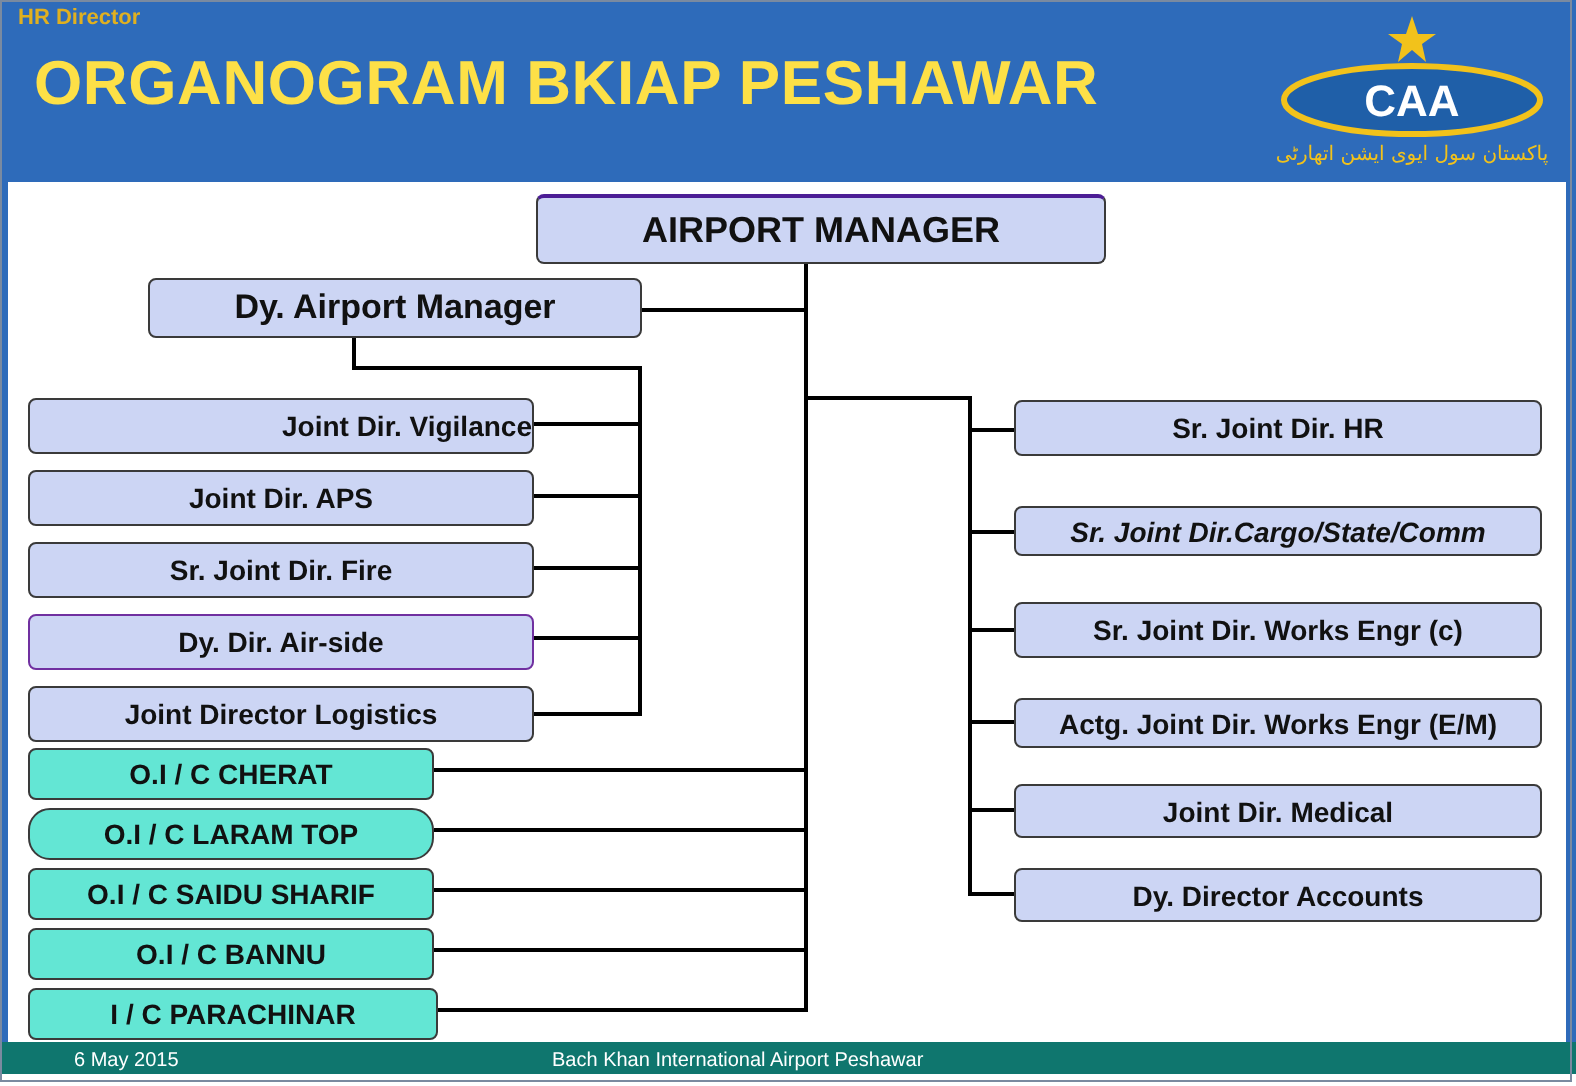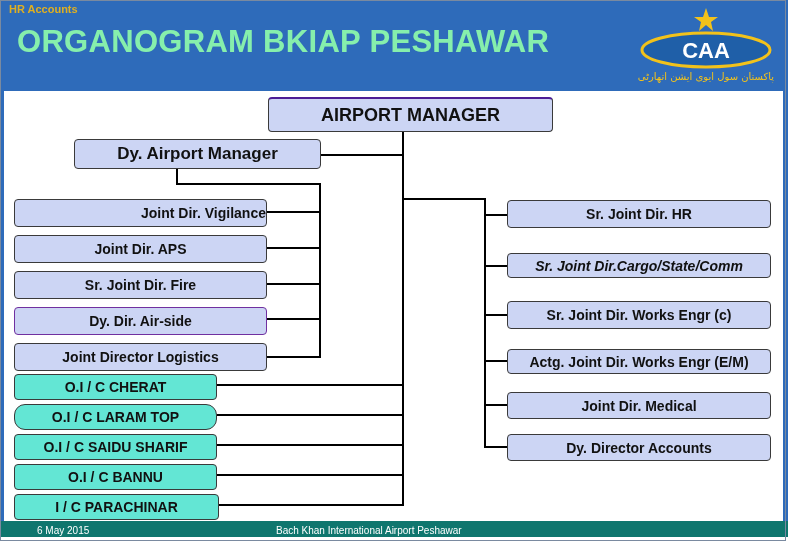--- a/index.html
+++ b/index.html
@@ -2,36 +2,36 @@
 <html><head>
 <meta charset="utf-8">
 <style>
   html,body{margin:0;padding:0;}
   body{width:788px;height:543px;position:relative;overflow:hidden;background:#ffffff;font-family:"Liberation Sans",sans-serif;}
   .frame{position:absolute;left:0;top:0;width:786px;height:541px;border:1px solid #7a8aa0;box-sizing:border-box;}
   .header{position:absolute;left:0;top:0;width:788px;height:91px;background:#2e6bba;}
   .leftbar{position:absolute;left:0;top:91px;width:4px;height:430px;background:#2e6bba;}
   .rightbar{position:absolute;left:783px;top:91px;width:5px;height:430px;background:#2e6bba;}
   .hr-section{position:absolute;left:9px;top:3px;font-size:11px;font-weight:bold;color:#e0b020;}
-  .title{position:absolute;left:17px;top:24px;font-size:31px;font-weight:bold;color:#86efac;letter-spacing:0.3px;}
+  .title{position:absolute;left:17px;top:24px;font-size:31px;font-weight:bold;color:#fde047;letter-spacing:0.3px;}
   .logo{position:absolute;left:636px;top:6px;width:140px;height:80px;}
   .footer{position:absolute;left:0;top:521px;width:788px;height:16px;background:#0f766e;}
   .footer-date{position:absolute;left:37px;top:4px;font-size:10px;color:#ffffff;}
   .footer-title{position:absolute;left:276px;top:4px;font-size:10px;color:#ffffff;}
   .box{position:absolute;box-sizing:border-box;border:1px solid #3a3a3a;border-radius:4px;background:#ccd5f4;color:#111;font-weight:bold;display:flex;align-items:center;justify-content:center;white-space:nowrap;}
   .box.teal{background:#63e6d4;}
   .box.purple{border-color:#7030a0;text-align:center;}
   .box.top{border-top:2px solid #4c1d95;}
   .line{position:absolute;background:#000;}
 </style>
 </head>
 <body>
 
 <div class="header">
-  <div class="hr-section">HR Accounts</div>
+  <div class="hr-section">HR Director</div>
   <div class="title">ORGANOGRAM  BKIAP PESHAWAR</div>
   <div class="logo">
     <svg width="140" height="80" viewBox="0 0 140 80">
       <polygon points="70,2 73,11 82,11 75,16 77,25 70,19 63,25 65,16 58,11 67,11" fill="#f2c21b"></polygon>
       <ellipse cx="70" cy="44" rx="64" ry="17" fill="#1f5fa8" stroke="#f2c21b" stroke-width="3"></ellipse>
       <text x="70" y="52" text-anchor="middle" font-family="Liberation Sans, sans-serif" font-weight="bold" font-size="22" fill="#ffffff">CAA</text>
       <text x="70" y="74" text-anchor="middle" font-family="DejaVu Sans, sans-serif" font-size="10" fill="#f2c21b">پاکستان سول ایوی ایشن اتھارٹی</text>
     </svg>
   </div>
 </div>

